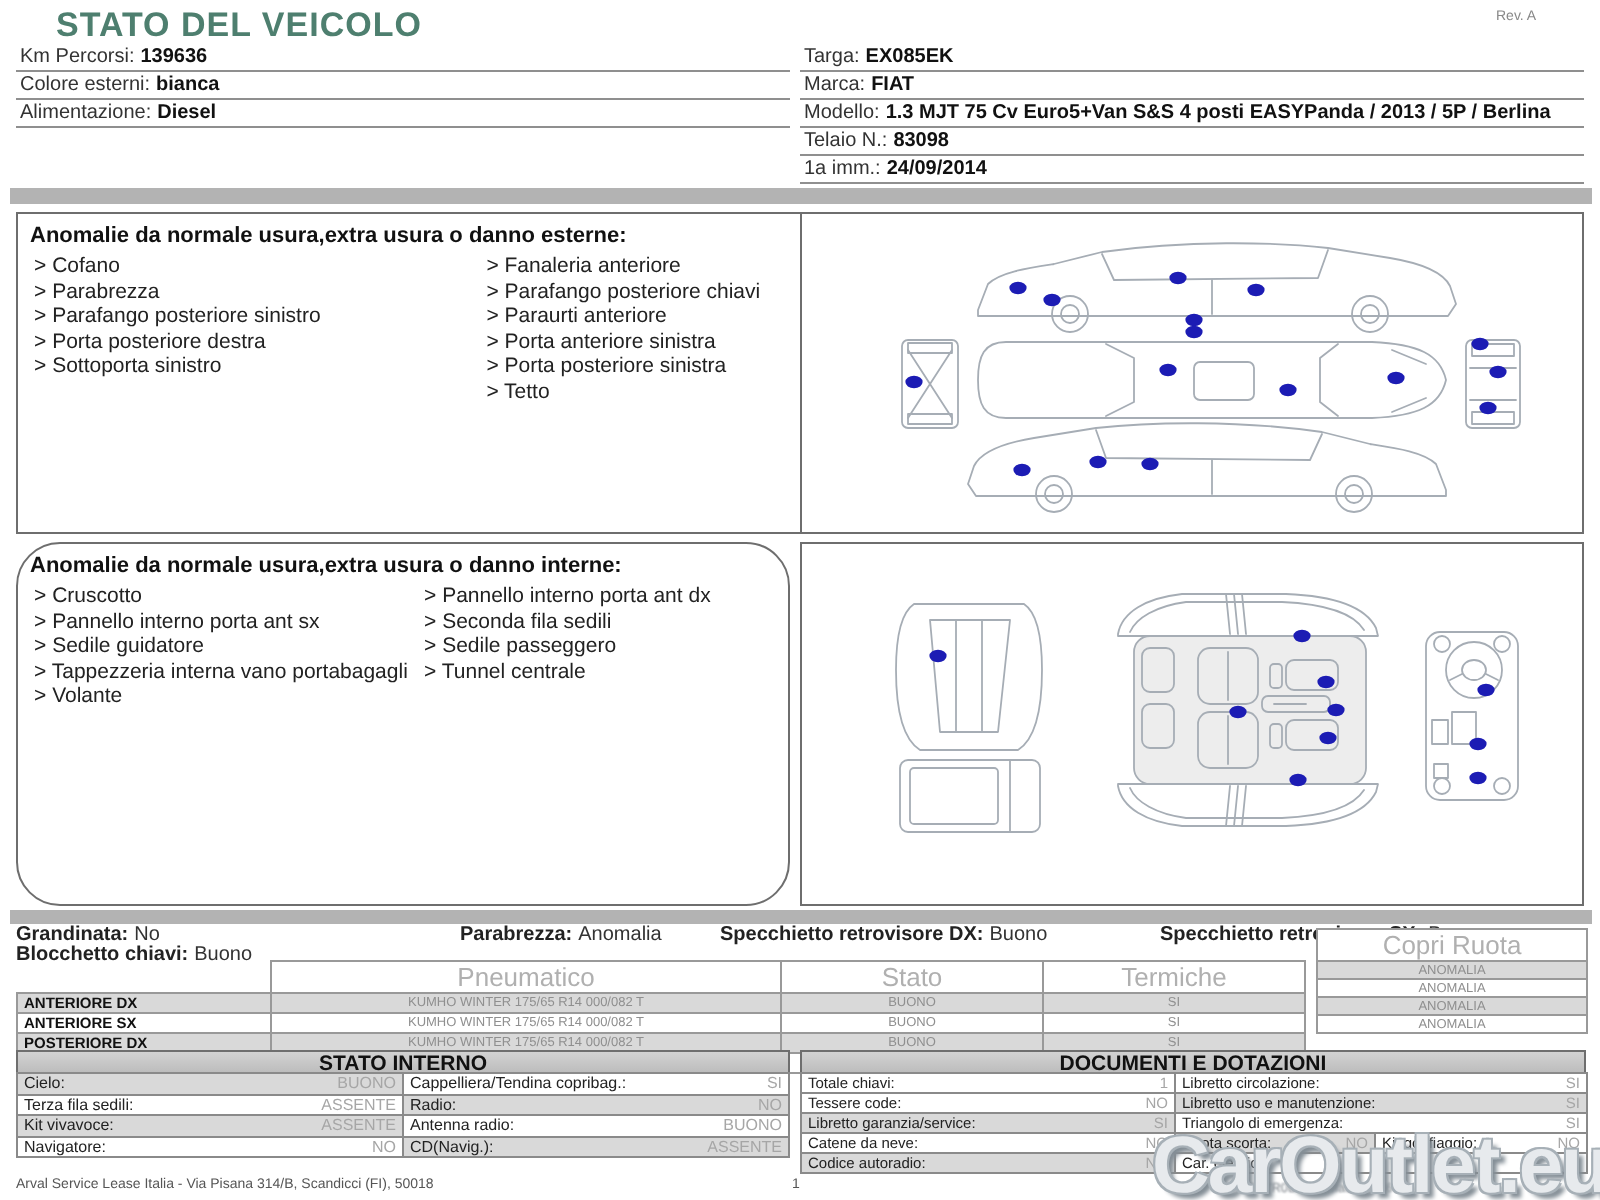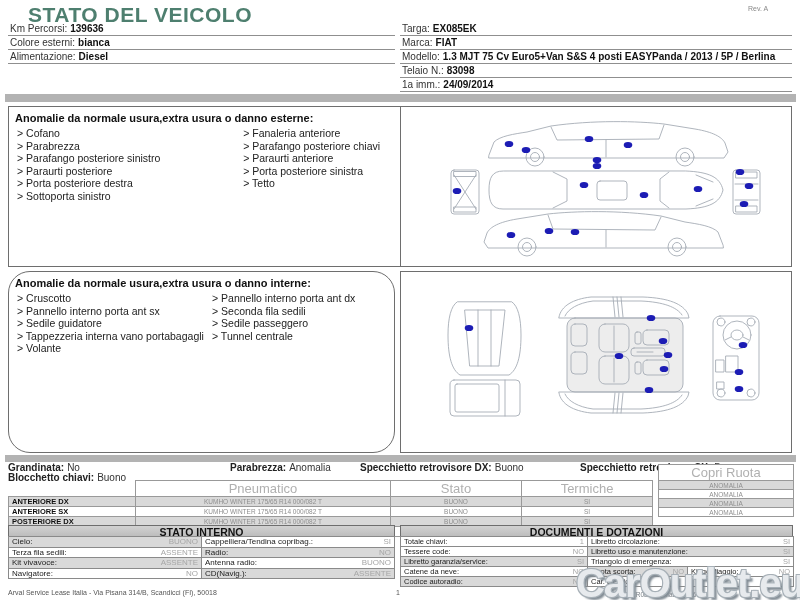--- a/index.html
+++ b/index.html
@@ -3,21 +3,21 @@
 <meta charset="utf-8">
 <style>
   html,body{margin:0;padding:0;}
   body{
     width:800px;height:600px;position:relative;background:#ffffff;
     font-family:"Liberation Sans", sans-serif;color:#222;overflow:hidden;
   }
   .abs{position:absolute;}
 
   
-  .page-title{left:28px;top:3px;font-size:21px;font-weight:bold;letter-spacing:.5px;color:#4e7f6f;}
+  .page-title{left:28px;top:3px;font-size:17px;font-weight:bold;letter-spacing:.5px;color:#4e7f6f;}
   .rev{left:748px;top:5px;font-size:7px;color:#888;}
 
   
   .info-block{font-size:10px;}
   .info-row{border-bottom:1px solid #8f8f8f;padding:1px 2px;line-height:11px;min-height:11px;color:#333;}
   .info-row b{color:#111;margin-left:3px;}
   #info-left{left:8px;top:22px;width:387px;}
   #info-right{left:400px;top:22px;width:392px;}
 
   .divider{left:5px;width:791px;background:#b3b3b3;}
@@ -106,28 +106,28 @@
 
 <div id="divider1" class="abs divider"></div>
 
 <div id="ext-text" class="abs panel-box">
   <div class="anomaly-heading">Anomalie da normale usura,extra usura o danno esterne:</div>
   <div class="anomaly-cols">
     <ul class="c1">
       <li>Cofano</li>
       <li>Parabrezza</li>
       <li>Parafango posteriore sinistro</li>
-      <li>Paraurti posteriore</li>
       <li>Porta posteriore destra</li>
       <li>Sottoporta sinistro</li>
     </ul>
     <ul class="c2">
       <li>Fanaleria anteriore</li>
       <li>Parafango posteriore chiavi</li>
       <li>Paraurti anteriore</li>
+      <li>Porta anteriore sinistra</li>
       <li>Porta posteriore sinistra</li>
       <li>Tetto</li>
     </ul>
   </div>
 </div>
 
 <div id="ext-diag" class="abs panel-box">
   <svg width="390" height="159" viewBox="0 0 390 159">
     <g class="sketch">
       <rect x="50" y="63" width="28" height="44" rx="3"></rect>

